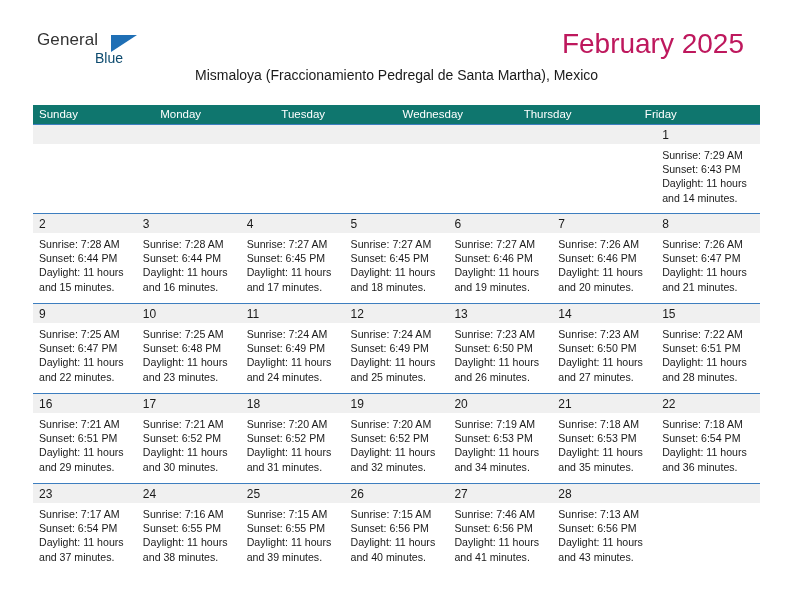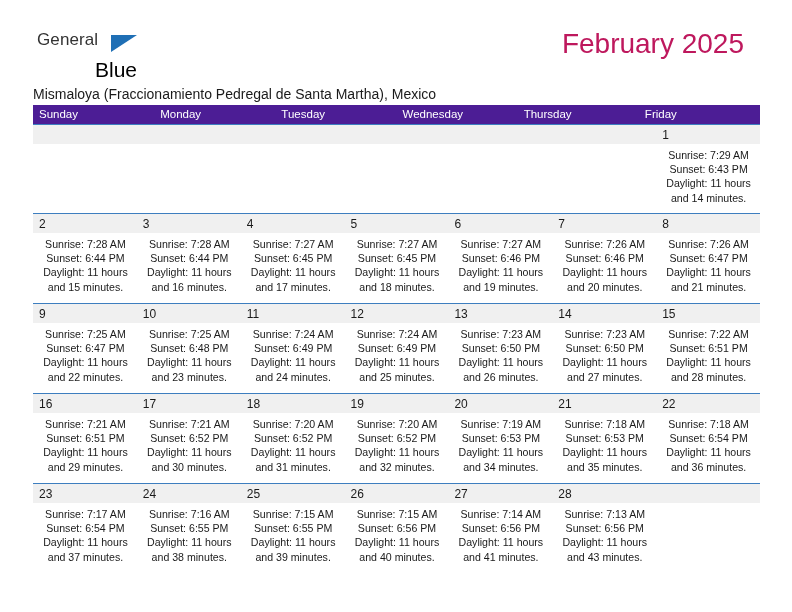--- a/index.html
+++ b/index.html
@@ -51,55 +51,54 @@
     top: 5px;
     width: 0;
     height: 0;
     border-left: 26px solid #1f6fb5;
     border-bottom: 17px solid transparent;
   }
   .logo-blue {
     position: absolute;
     left: 58px;
     top: 20px;
-    font-size: 21px;
-    color: #000000;
+    font-size: 14px;
+    color: #0c4a6e;
     font-family: "Liberation Sans", sans-serif;
-    margin-top: 8px;
   }
   .month-title {
     position: absolute;
     right: 16px;
     top: 0px;
     font-size: 28px;
     color: #be185d;
     white-space: nowrap;
     font-family: "Liberation Sans", sans-serif;
   }
   .subtitle {
     position: absolute;
     left: 33px;
-    top: 86px;
+    top: 67px;
     width: 727px;
-    text-align: left;
+    text-align: center;
     font-size: 14px;
     color: #1a1a1a;
     white-space: nowrap;
   }
 
   
   .calendar {
     position: absolute;
     left: 33px;
     top: 105px;
     width: 727px;
   }
   .weekdays {
     display: flex;
-    background: #4c1d95;
+    background: #0f766e;
     height: 19px;
   }
   .weekday {
     flex: 1 1 0;
     color: #ffffff;
     font-size: 11.5px;
     line-height: 19px;
     padding-left: 6px;
     box-sizing: border-box;
     white-space: nowrap;
@@ -125,21 +124,20 @@
     box-sizing: border-box;
   }
   .day-num {
     font-size: 12px;
     line-height: 19px;
     color: #1a1a1a;
   }
   .day.empty .day-num-band { background: #f0f0f0; }
   .day-lines {
     padding: 4px 5px 0 6px;
-    text-align: center;
   }
   .day-line {
     font-size: 10.6px;
     line-height: 14.2px;
     color: #1a1a1a;
     white-space: nowrap;
   }
 </style>
 </head>
 <body>
@@ -430,21 +428,21 @@
             <div class="day-lines">
               <div class="day-line">Sunrise: 7:15 AM</div>
               <div class="day-line">Sunset: 6:56 PM</div>
               <div class="day-line">Daylight: 11 hours</div>
               <div class="day-line">and 40 minutes.</div>
             </div>
           </div>
           <div class="day">
             <div class="day-num-band"><span class="day-num">27</span></div>
             <div class="day-lines">
-              <div class="day-line">Sunrise: 7:14 AM</div>
+              <div class="day-line">Sunrise: 7:46 AM</div>
               <div class="day-line">Sunset: 6:56 PM</div>
               <div class="day-line">Daylight: 11 hours</div>
               <div class="day-line">and 41 minutes.</div>
             </div>
           </div>
           <div class="day">
             <div class="day-num-band"><span class="day-num">28</span></div>
             <div class="day-lines">
               <div class="day-line">Sunrise: 7:13 AM</div>
               <div class="day-line">Sunset: 6:56 PM</div>

